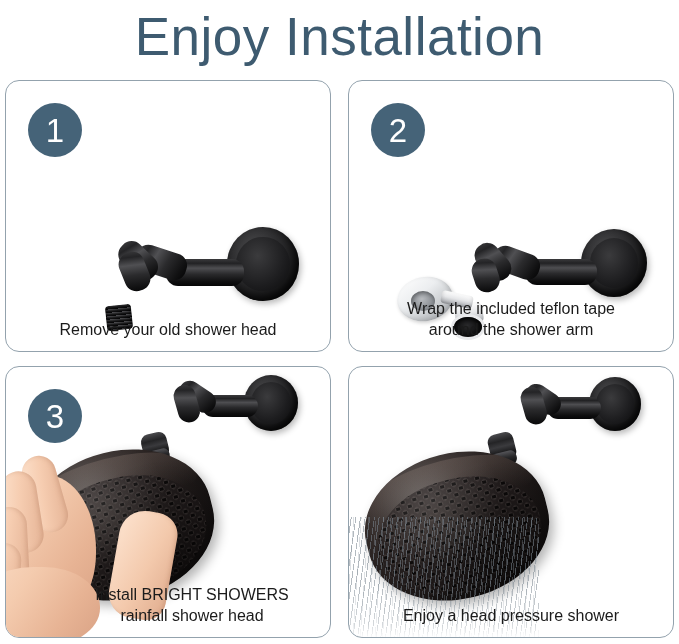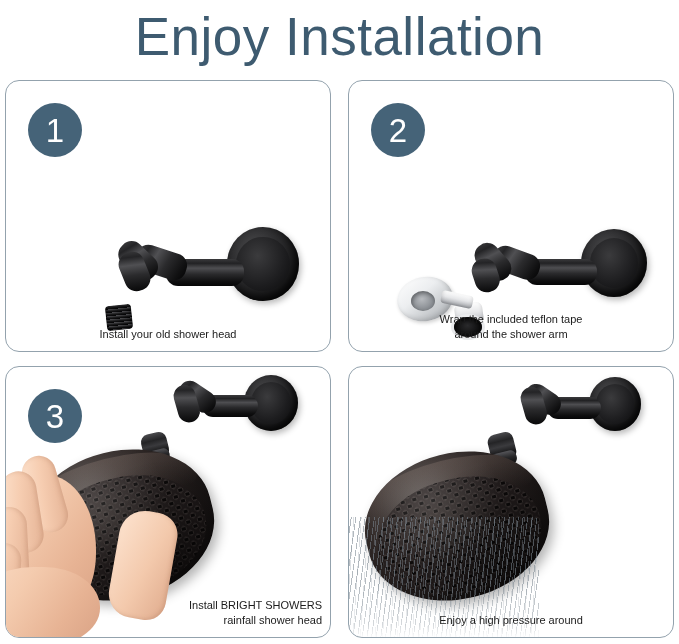--- a/index.html
+++ b/index.html
@@ -82,29 +82,29 @@
   }
 
   
   .caption {
     position: absolute;
     left: 0;
     bottom: 10px;
     width: 100%;
     text-align: center;
     color: #1b1b1b;
-    font-size: 11px;
+    font-size: 16px;
     line-height: 1.3;
     z-index: 8;
     white-space: pre-line;
     padding: 0 8px;
     box-sizing: border-box;
     user-select: none;
   }
-  .caption.shifted { text-align: right; padding-left: 56px; }
+  .caption.shifted { text-align: center; padding-left: 56px; }
 
   
   .art { position: absolute; inset: 0; }
 
   
   .flange {
     position: absolute;
     border-radius: 50%;
     background:
       radial-gradient(ellipse at 38% 32%, #4a4a4c 0%, #2e2e30 38%, #141415 72%, #060607 100%);
@@ -286,21 +286,21 @@
         <div class="pipe-h" style="left:160px; top:178px; width:78px; height:27px;"></div>
 
         <div class="pipe-d" style="left:128px; top:176px; width:52px; height:27px; transform:rotate(18deg); transform-origin:100% 50%;"></div>
         <div class="pipe-d" style="left:104px; top:182px; width:44px; height:26px; transform:rotate(44deg); transform-origin:100% 50%;"></div>
 
         <div class="pipe-d" style="left:96px; top:196px; width:40px; height:26px; transform:rotate(68deg); transform-origin:100% 50%;"></div>
 
         <div class="thread" style="left:100px; top:224px; width:26px; height:25px; transform:rotate(-6deg);"></div>
       </div>
 
-      <div class="caption">Install your old shower head</div>
+      <div class="caption">Remove your old shower head</div>
     </div>
 
     <div class="panel p2">
 
       <div class="badge">2</div>
 
       <div class="art">
 
         <div class="flange" style="left:232px; top:148px; width:66px; height:68px;"></div>
 
@@ -385,17 +385,17 @@
             <div class="nozzles offset"></div>
           </div>
           <div class="head-shade"></div>
         </div>
 
         <div class="water" style="left:-40px; top:150px; width:230px; height:122px;">
           <div class="water-inner"></div>
         </div>
       </div>
 
-      <div class="caption">Enjoy a high pressure around</div>
+      <div class="caption">Enjoy a head pressure shower</div>
     </div>
 
   </div>
 </div>
 
 </body></html>

